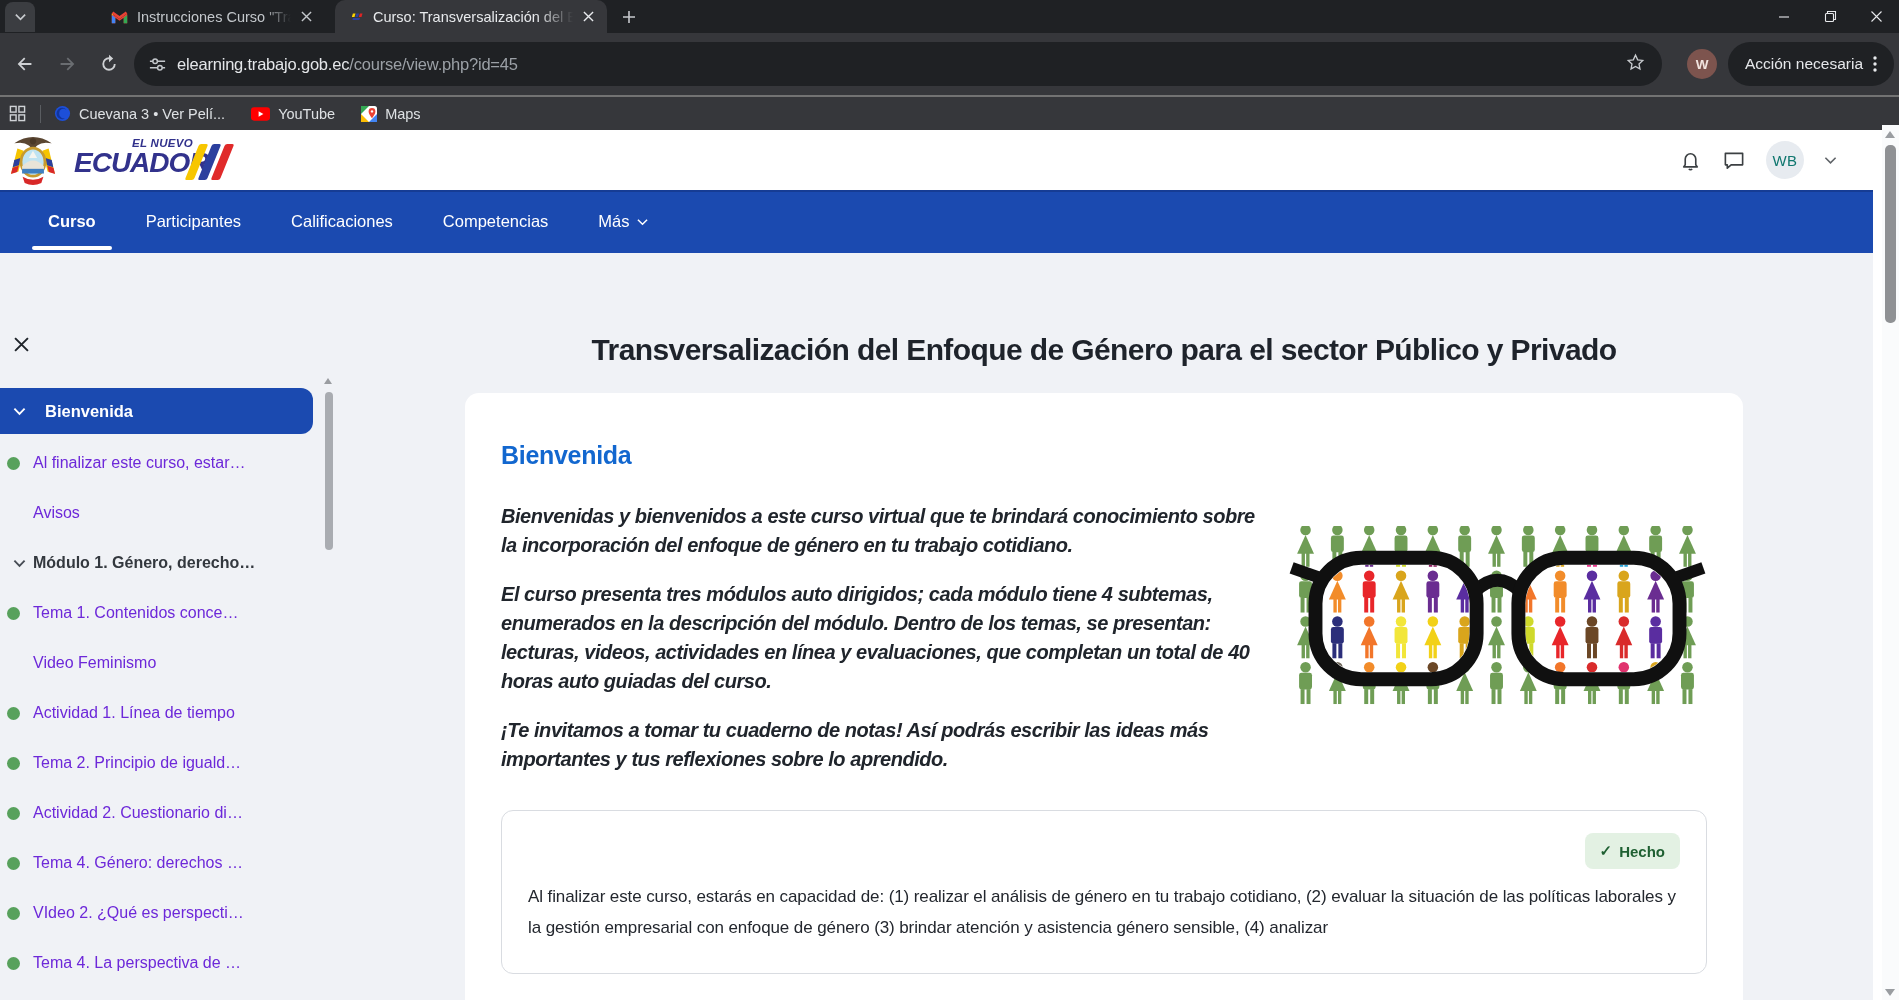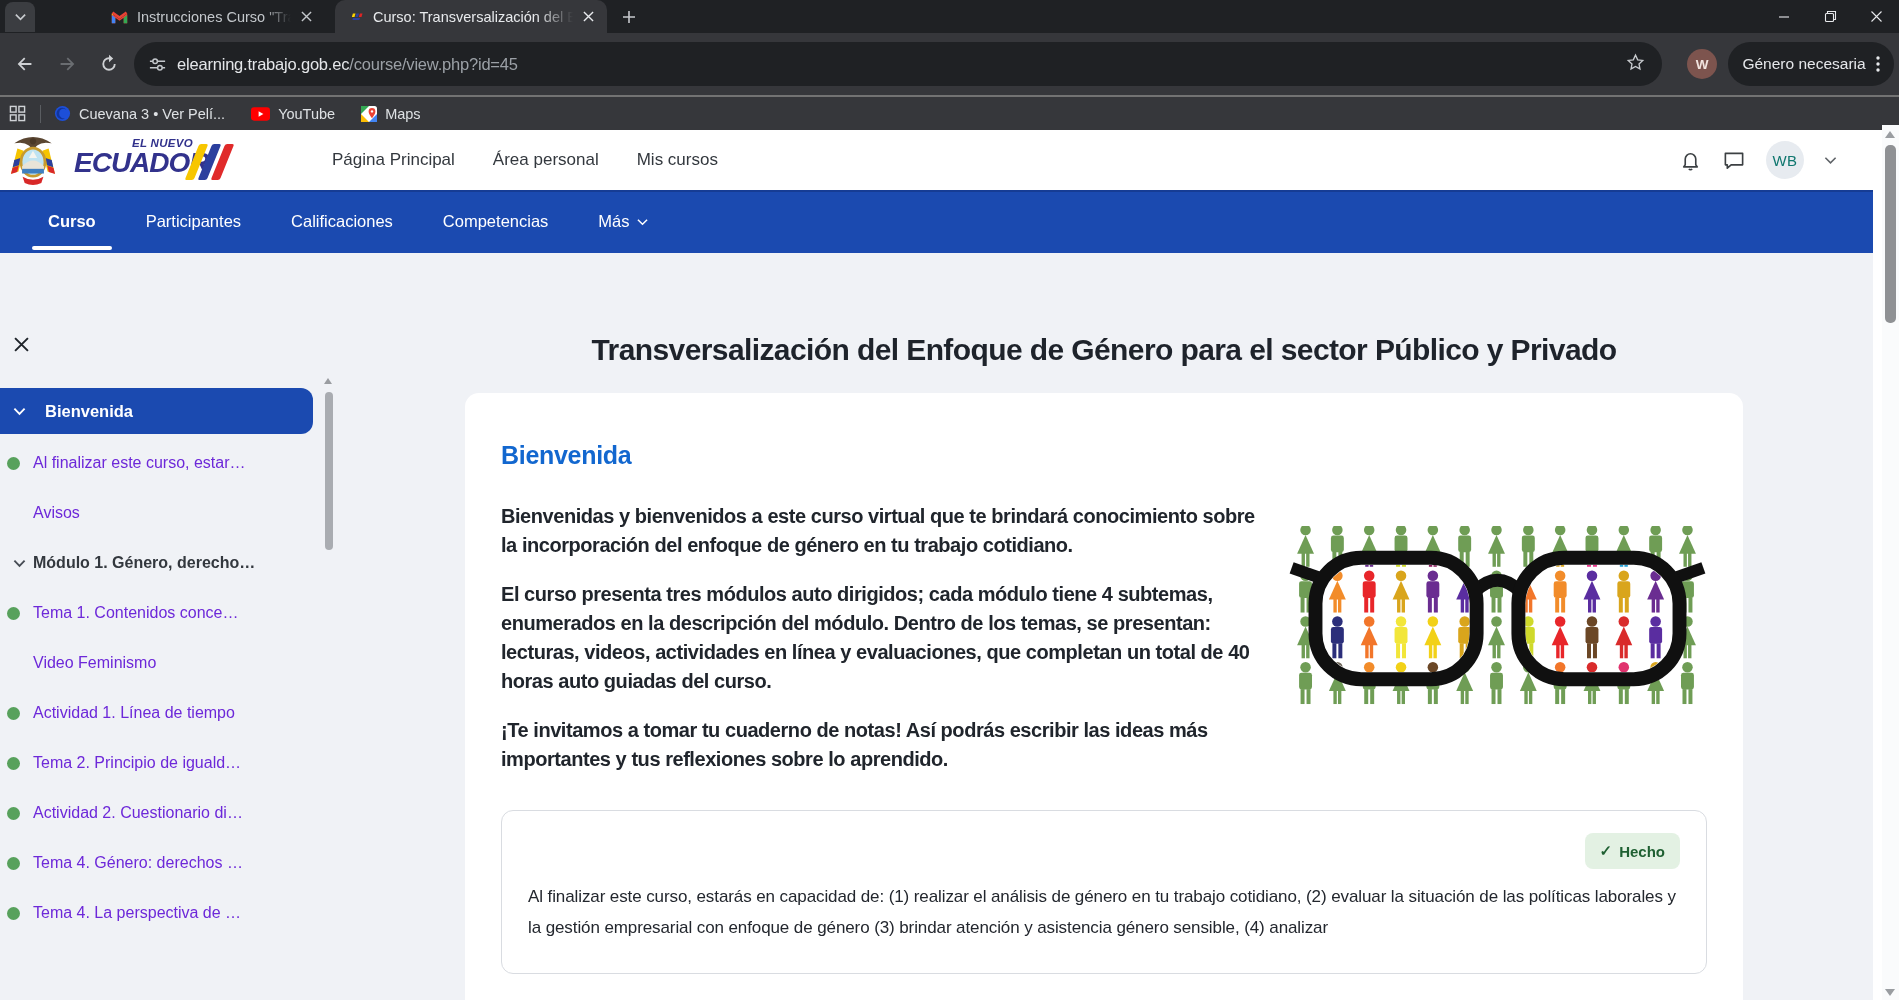--- a/index.html
+++ b/index.html
@@ -75,21 +75,21 @@
   .d-label { font-size:16px; color:#6d28d9; margin-left:13px; white-space:nowrap; }
   .d-row.section .d-label { font-weight:700; color:#33383e; margin-left:1px; }
   .d-scroll { position:absolute; left:324px; top:125px; width:10px; height:440px; }
   .d-thumb { position:absolute; left:1px; top:14px; width:8px; height:158px; background:#a9acb1; border-radius:4px; }
 
   .main-col { position:absolute; left:335px; top:0; width:1538px; height:747px; }
   .course-title { margin-top:80px; text-align:center; font-size:30px; font-weight:700; color:#1e232b; letter-spacing:-0.6px; }
   .card { width:1278px; margin:26px auto 0; background:#fff; border-radius:14px; padding:48px 36px 60px; min-height:620px; }
   .card h2 { color:var(--heading-blue,#1267cf); font-size:25px; font-weight:700; letter-spacing:-0.3px; margin-bottom:32px; }
   .welcome { font-size:20px; font-weight:700; color:#20252c; line-height:29px; letter-spacing:-0.45px; }
-  .welcome p { margin-bottom:20px; }
+  .welcome p { margin-bottom:20px;font-style:italic; }
   .illustration { float:right; width:419px; height:183px; margin:24px 0 10px 14px; }
   .activity-box { clear:none; border:1px solid #d9dce1; border-radius:12px; margin-top:36px; padding:22px 26px 30px; }
   .done-row { display:flex; justify-content:flex-end; }
   .done-btn { background:var(--done-bg,#e3f1e3); color:var(--done-text,#1f6032); font-size:15px; font-weight:700;
     border:none; border-radius:8px; padding:9px 15px; display:flex; align-items:center; gap:7px; }
   .act-text { font-size:17px; color:#23272e; line-height:31px; margin-top:12px; letter-spacing:-0.1px; }
 
   .page-scrollbar { position:absolute; right:0; top:125px; width:17px; height:875px; background:#fafbfc; }
   .ps-arrow { position:absolute; left:3px; width:0; height:0; border-left:5px solid transparent; border-right:5px solid transparent; }
   .ps-up { top:6px; border-bottom:7px solid #9a9da1; }
@@ -187,21 +187,21 @@
       </svg>
       <span class="url-text"><span>elearning.trabajo.gob.ec</span><span class="path">/course/view.php?id=45</span></span>
       <span class="url-star">
         <svg width="21" height="21" viewBox="0 0 24 24">
             <path d="M12 3.6l2.5 5.3 5.8.7-4.3 4 1.1 5.7L12 16.5l-5.1 2.8 1.1-5.7-4.3-4 5.8-.7z" fill="none" stroke="#c9ccd0" stroke-width="1.5"></path>
           </svg>
       </span>
     </div>
     <div class="avatar-w">W</div>
     <div class="action-pill">
-      <span>Género necesaria</span>
+      <span>Acción necesaria</span>
       <svg width="4" height="16" viewBox="0 0 4 16">
           <circle cx="2" cy="2" r="1.7" fill="#e8eaed"></circle>
           <circle cx="2" cy="8" r="1.7" fill="#e8eaed"></circle>
           <circle cx="2" cy="14" r="1.7" fill="#e8eaed"></circle>
         </svg>
     </div>
   </div>
 
   <div class="bookmarks">
     <div class="nav-ic" style="margin-left:4px;width:26px;height:26px">
@@ -260,25 +260,20 @@
     </svg>
     <div class="ec-logo">
       <span class="ec-top">EL NUEVO</span>
       <span class="ec-main">ECUADOR</span>
       <div class="ec-stripes">
         <span style="background:#f7c600"></span>
           <span style="background:#2b3f9e"></span>
           <span style="background:#e02a2a"></span>
       </div>
     </div>
-    <nav class="hdr-nav">
-      <a class="hdr-link">Página Principal</a>
-      <a class="hdr-link">Área personal</a>
-      <a class="hdr-link">Mis cursos</a>
-    </nav>
     <div class="hdr-right">
       <svg width="23" height="24" viewBox="0 0 24 24">
           <path d="M6.5 17v-6a5.5 5.5 0 0 1 11 0v6l1.6 2.2H4.9z" fill="none" stroke="#3c4043" stroke-width="1.7" stroke-linejoin="round"></path>
           <path d="M10.4 21.2a1.8 1.8 0 0 0 3.2 0" fill="none" stroke="#3c4043" stroke-width="1.7"></path>
         </svg>
       <svg width="24" height="23" viewBox="0 0 24 24">
           <path d="M3 4.5h18v12H9l-4 3.5v-3.5H3z" fill="none" stroke="#3c4043" stroke-width="1.7" stroke-linejoin="round" rx="2"></path>
         </svg>
       <div class="wb-avatar">WB</div>
       <svg width="13" height="9" viewBox="0 0 14 9">
@@ -349,20 +344,24 @@
           <span class="d-dot"></span>
           <span class="d-label">Tema 2. Principio de iguald…</span>
         </div>
         <div class="d-row">
           <span class="d-dot"></span>
           <span class="d-label">Actividad 2. Cuestionario di…</span>
         </div>
         <div class="d-row">
           <span class="d-dot"></span>
           <span class="d-label">Tema 4. Género: derechos …</span>
+        </div>
+        <div class="d-row">
+          <span class="d-dot"></span>
+          <span class="d-label">VIdeo 2. ¿Qué es perspecti…</span>
         </div>
         <div class="d-row">
           <span class="d-dot"></span>
           <span class="d-label">Tema 4. La perspectiva de …</span>
         </div>
       </div>
       <div class="d-scroll">
         <div class="ps-arrow ps-up" style="left:0;border-left-width:4px;border-right-width:4px;border-bottom-width:6px;top:0"></div>
         <div class="d-thumb"></div>
       </div>

